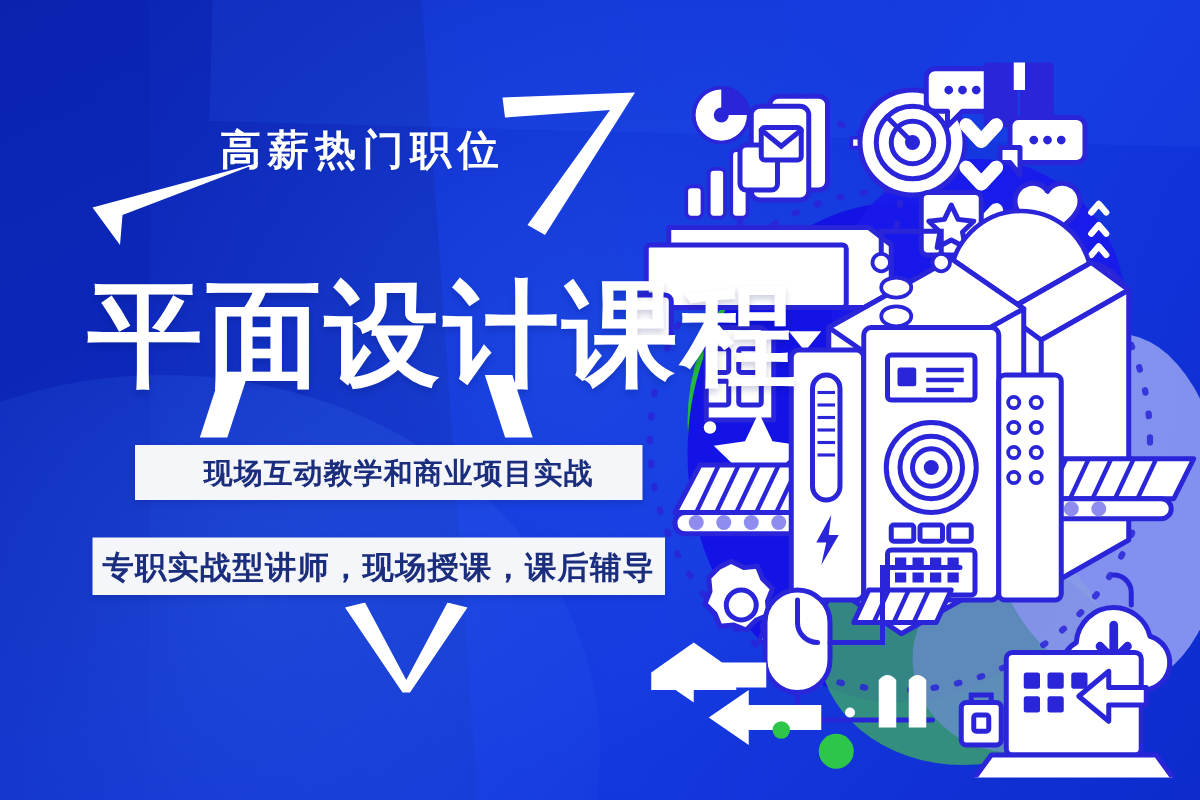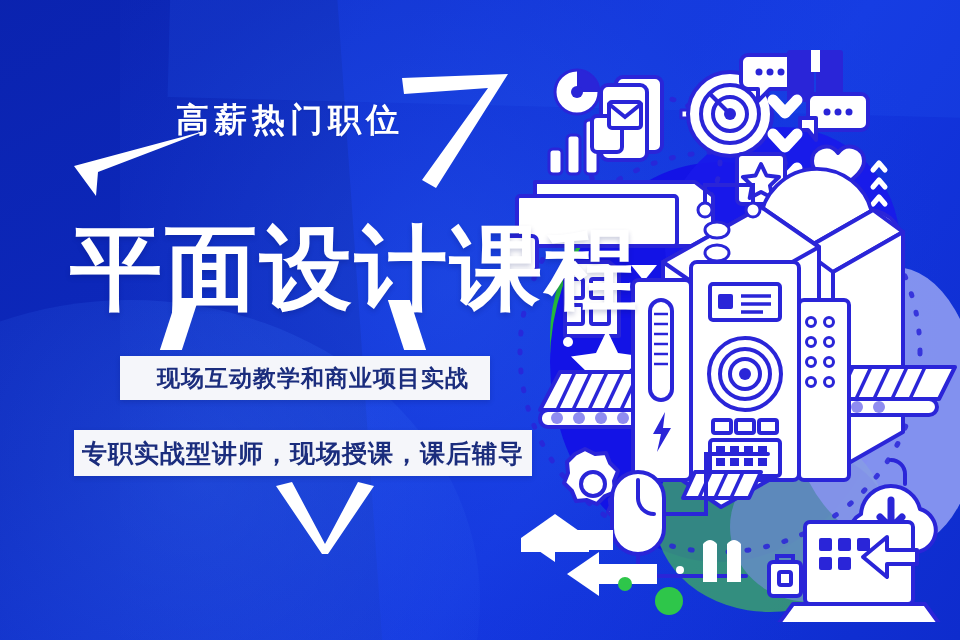--- a/index.html
+++ b/index.html
@@ -41,21 +41,21 @@
   .slash{position:absolute;width:22px;height:50px;background:#fff;}
   .slash-a{left:168px;top:300px;transform:skewX(-18deg);}
   .slash-b{left:396px;top:300px;transform:skewX(18deg);}
   
   .infobar{
     position:absolute;background:#f5f6fa;
     color:#1b2d7d;font-weight:700;
     display:flex;align-items:center;justify-content:center;
     white-space:nowrap;box-shadow:0 2px 5px rgba(3,15,80,.18);
   }
-  .infobar-1{left:120px;top:356px;width:370px;height:44px;font-size:23px;letter-spacing:1px;padding-left:16px;}
+  .infobar-1{left:108px;top:356px;width:406px;height:44px;font-size:23px;letter-spacing:1px;padding-left:16px;}
   .infobar-2{left:74px;top:430px;width:458px;height:46px;font-size:25px;letter-spacing:1px;}
   
   .vmark{position:absolute;left:270px;top:482px;width:110px;height:74px;}
   
   .illus{position:absolute;left:505px;top:22px;width:470px;height:600px;}
   .ill-blob-green{position:absolute;left:45px;top:165px;width:255px;height:300px;
      background:#24b83c;border-radius:52% 48% 46% 54%/50% 44% 56% 50%;}
   .ill-blob-green2{position:absolute;left:150px;top:400px;width:230px;height:190px;
      background:#3fae62;border-radius:50%;opacity:.75;}
   .ill-blob-blue{position:absolute;left:45px;top:140px;width:340px;height:400px;

